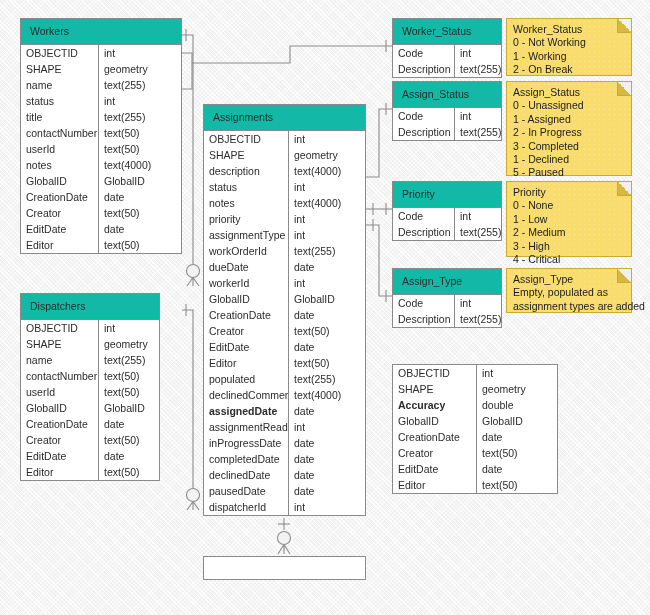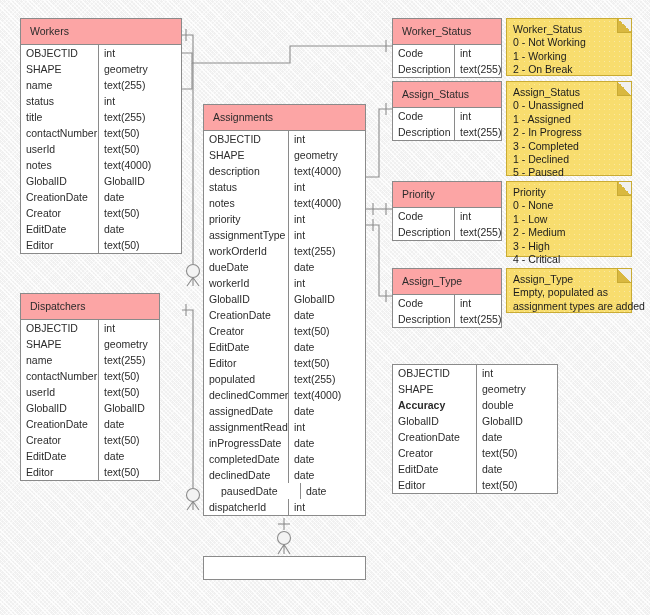--- a/index.html
+++ b/index.html
@@ -18,21 +18,21 @@
     stroke:#8c8c8c;stroke-width:1.1;fill:none;shape-rendering:geometricPrecision;
   }
   svg.links circle{fill:#f3f3f3;}
 
   .entity{
     position:absolute;background:#ffffff;border:1px solid #8a8a8a;
     box-sizing:border-box;box-shadow:0 0 0 0 rgba(0,0,0,0);
   }
   .entity .title{
     height:25px;line-height:25px;padding-left:9px;font-size:10.5px;color:#2b2b2b;
-    border-bottom:1px solid #8a8a8a;background:#fca5a5;white-space:nowrap;overflow:hidden;
+    border-bottom:1px solid #8a8a8a;background:#14b8a6;white-space:nowrap;overflow:hidden;
   }
   .entity .rows{display:block;}
   .entity .row{
     height:16px;line-height:16px;display:flex;font-size:10.5px;color:#2b2b2b;white-space:nowrap;
   }
   .entity .row .fname{
     flex:0 0 auto;padding-left:5px;box-sizing:border-box;overflow:hidden;
     border-right:1px solid #8a8a8a;
   }
   .entity .row .ftype{flex:1 1 auto;padding-left:5px;box-sizing:border-box;overflow:hidden;}
@@ -273,41 +273,41 @@
           </div>
           <div class="row">
             <span class="fname" style="width: 85px;">populated</span>
             <span class="ftype">text(255)</span>
           </div>
           <div class="row">
             <span class="fname" style="width: 85px;">declinedComment</span>
             <span class="ftype">text(4000)</span>
           </div>
           <div class="row">
-            <span class="fname" style="width: 85px;">assignedDate</span>
+            <span class="fname" style="width: 85px; font-weight: bold;">assignedDate</span>
             <span class="ftype">date</span>
           </div>
           <div class="row">
             <span class="fname" style="width: 85px;">assignmentRead</span>
             <span class="ftype">int</span>
           </div>
           <div class="row">
             <span class="fname" style="width: 85px;">inProgressDate</span>
             <span class="ftype">date</span>
           </div>
           <div class="row">
             <span class="fname" style="width: 85px;">completedDate</span>
             <span class="ftype">date</span>
           </div>
           <div class="row">
             <span class="fname" style="width: 85px;">declinedDate</span>
             <span class="ftype">date</span>
           </div>
           <div class="row">
-            <span class="fname" style="width: 85px; margin-left: 12px;">pausedDate</span>
+            <span class="fname" style="width: 85px;">pausedDate</span>
             <span class="ftype">date</span>
           </div>
           <div class="row">
             <span class="fname" style="width: 85px;">dispatcherId</span>
             <span class="ftype">int</span>
           </div>
         </div>
       </div>
       <div class="entity" style="left: 392px; top: 18px; width: 110px;">
         <div class="title">Worker_Status</div>

